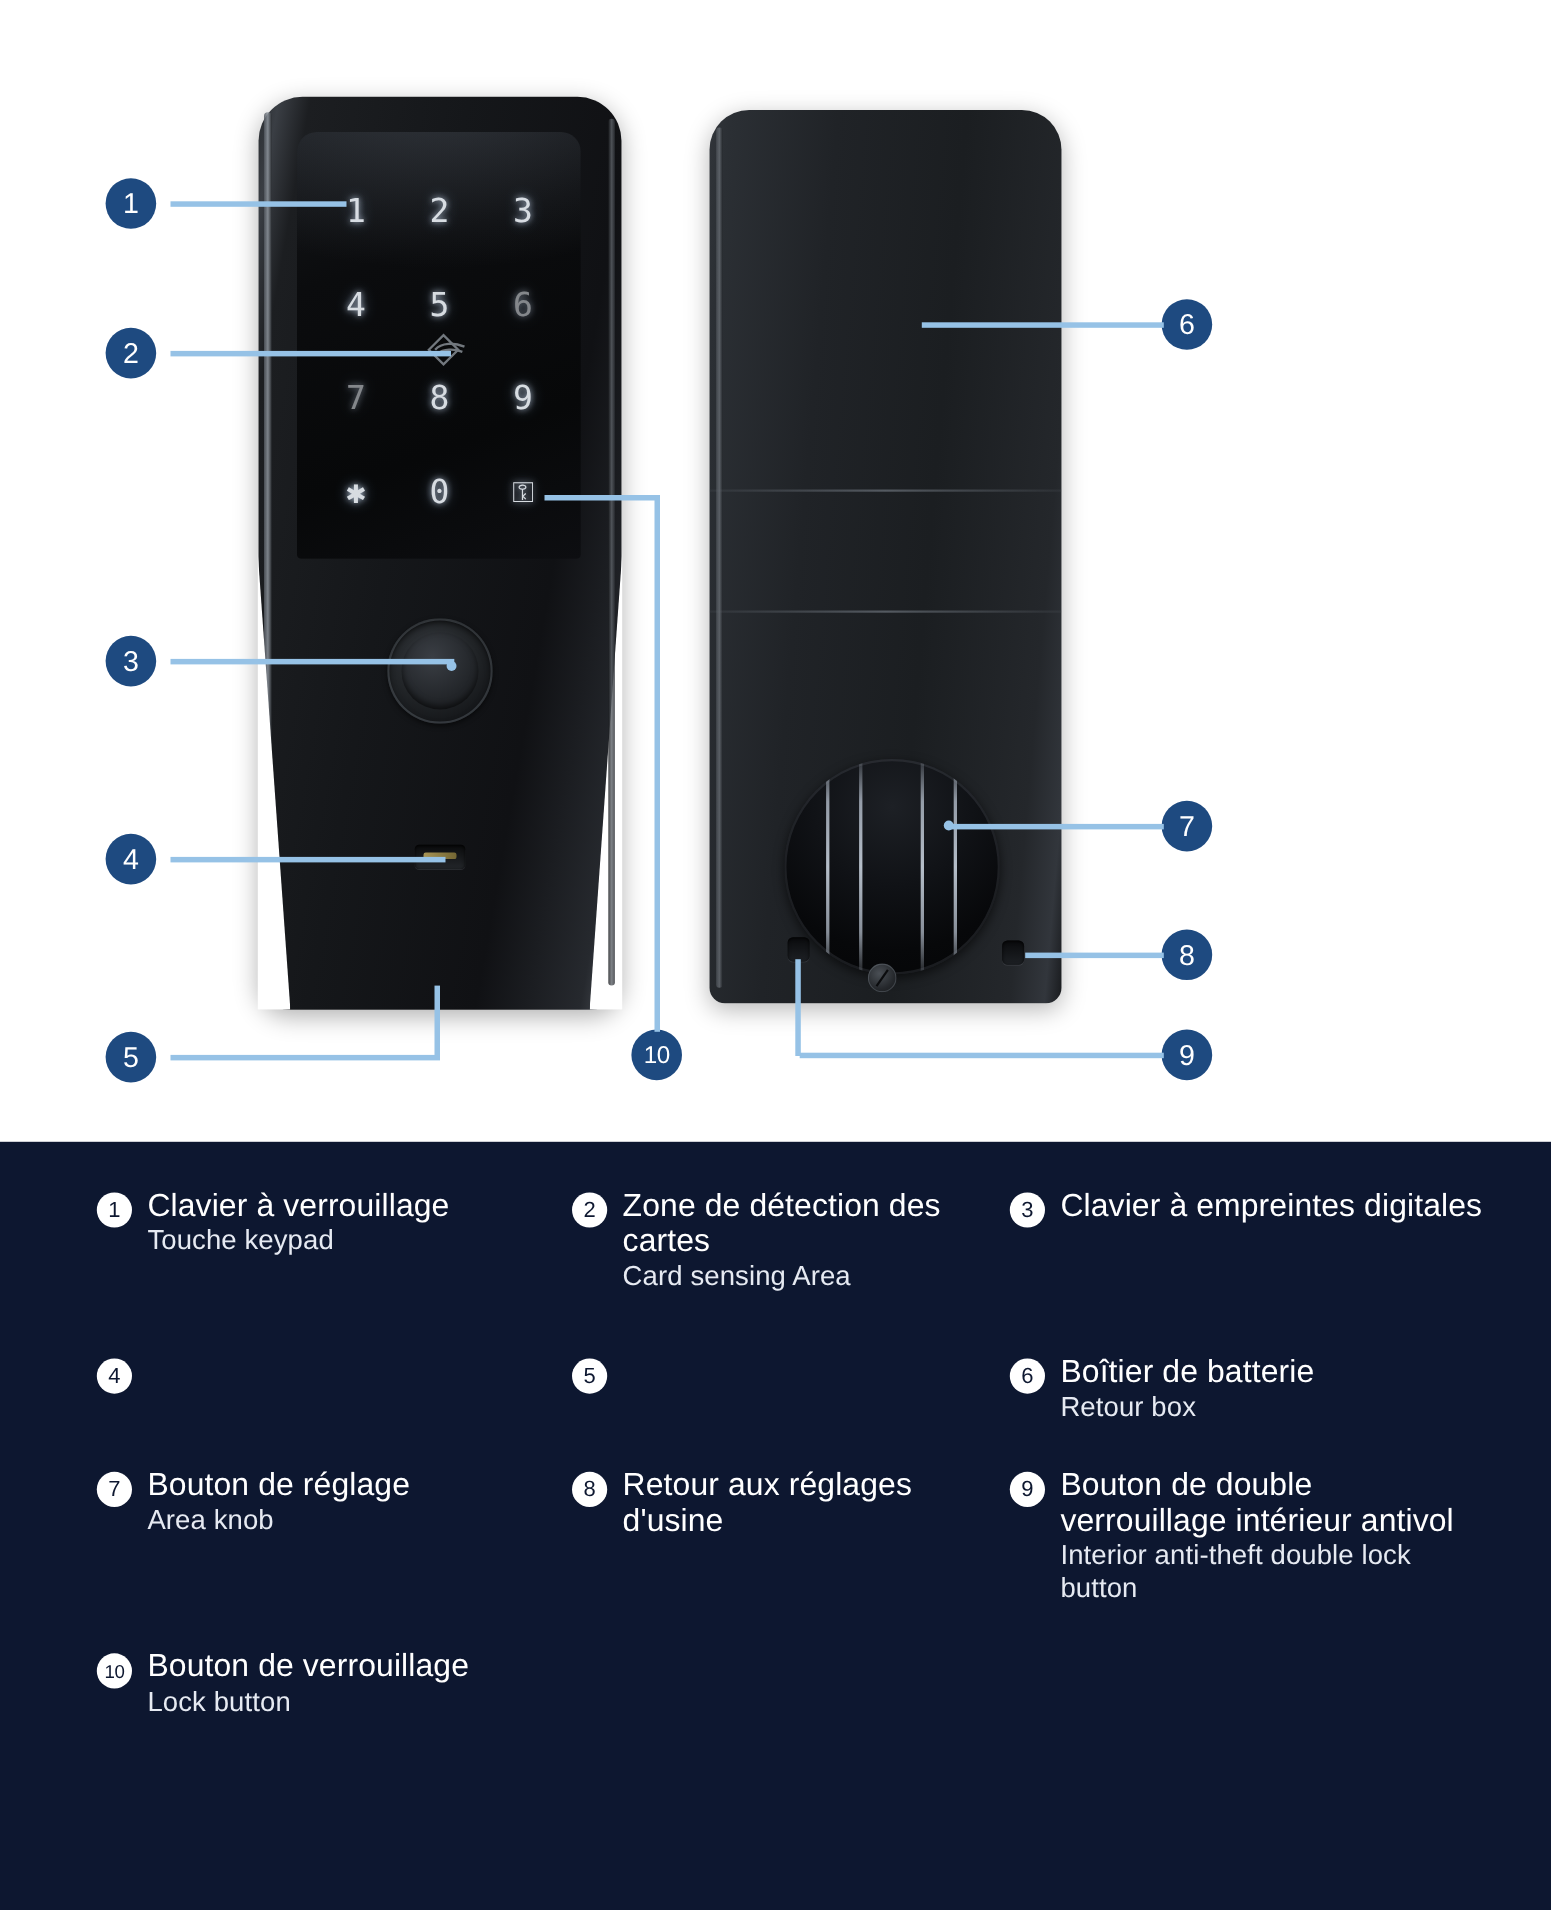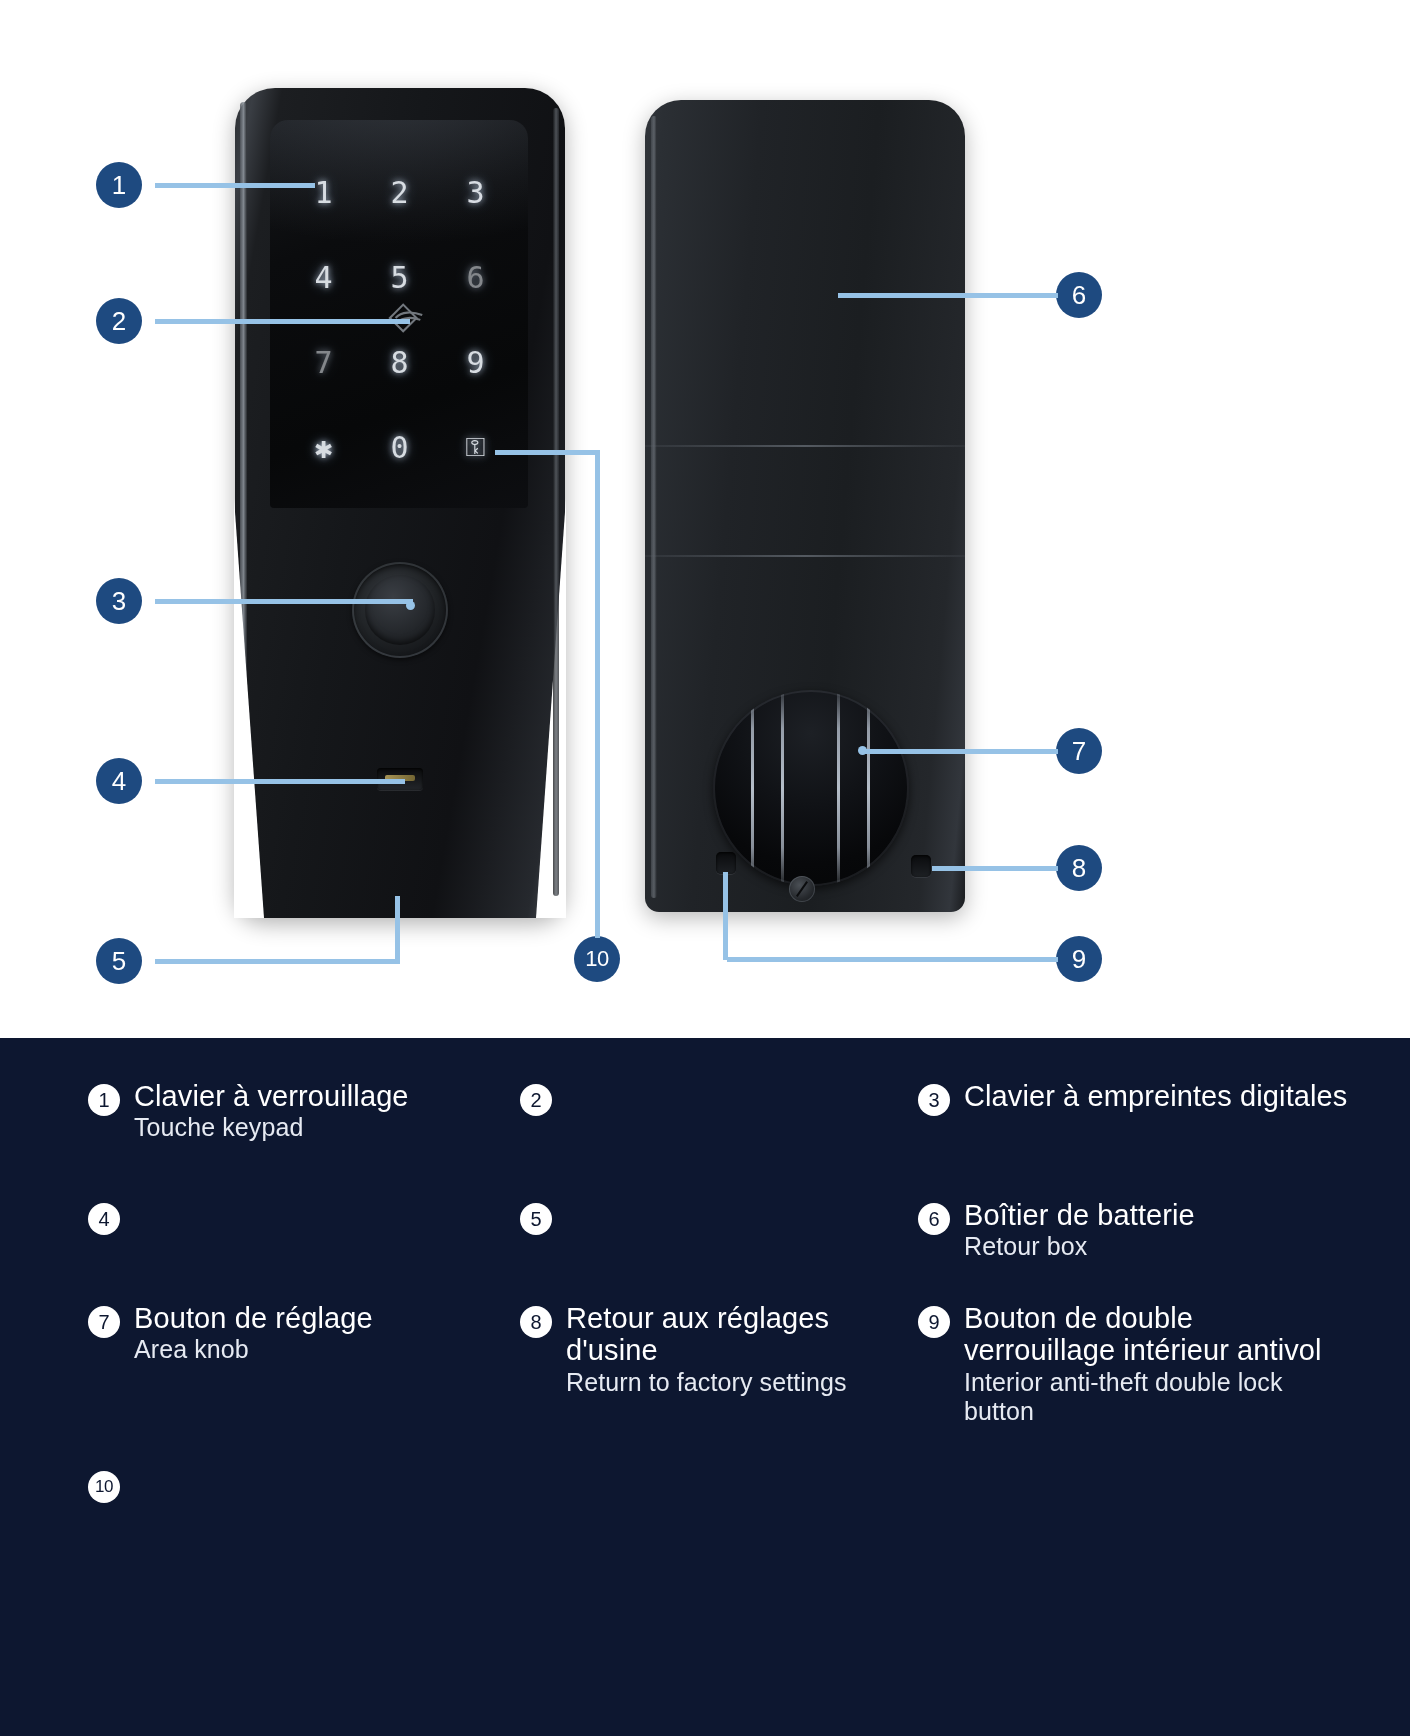--- a/index.html
+++ b/index.html
@@ -457,20 +457,24 @@
 
     <div class="legend-item">
       <div class="legend-num">1</div>
       <div class="legend-text">
         <div class="legend-fr">Clavier à verrouillage</div>
         <div class="legend-en">Touche keypad</div>
       </div>
     </div>
     <div class="legend-item">
       <div class="legend-num">2</div>
+      <div class="legend-text">
+        <div class="legend-fr">Zone de détection des cartes</div>
+        <div class="legend-en">Card sensing Area</div>
+      </div>
     </div>
     <div class="legend-item">
       <div class="legend-num">3</div>
       <div class="legend-text">
         <div class="legend-fr">Clavier à empreintes digitales</div>
       </div>
     </div>
 
     <div class="row-gap-1"></div>
     <div class="row-gap-1"></div>
@@ -498,35 +502,38 @@
       <div class="legend-num">7</div>
       <div class="legend-text">
         <div class="legend-fr">Bouton de réglage</div>
         <div class="legend-en">Area knob</div>
       </div>
     </div>
     <div class="legend-item">
       <div class="legend-num">8</div>
       <div class="legend-text">
         <div class="legend-fr">Retour aux réglages d'usine</div>
-        <div class="legend-en">Return to factory settings</div>
       </div>
     </div>
     <div class="legend-item">
       <div class="legend-num">9</div>
       <div class="legend-text">
         <div class="legend-fr">Bouton de double verrouillage intérieur antivol</div>
         <div class="legend-en">Interior anti-theft double lock button</div>
       </div>
     </div>
 
     <div class="row-gap-3"></div>
     <div class="row-gap-3"></div>
     <div class="row-gap-3"></div>
 
     <div class="legend-item">
       <div class="legend-num two-digit">10</div>
+      <div class="legend-text">
+        <div class="legend-fr">Bouton de verrouillage</div>
+        <div class="legend-en">Lock button</div>
+      </div>
     </div>
     <div></div>
     <div></div>
 
   </div>
 </div>
 
 </body></html>

